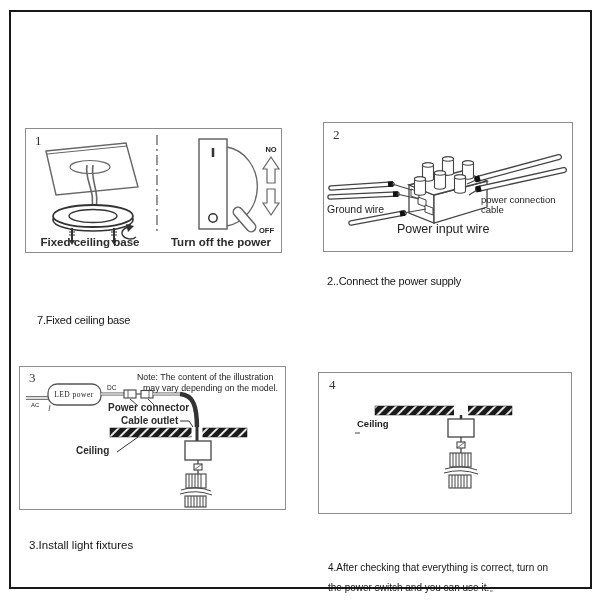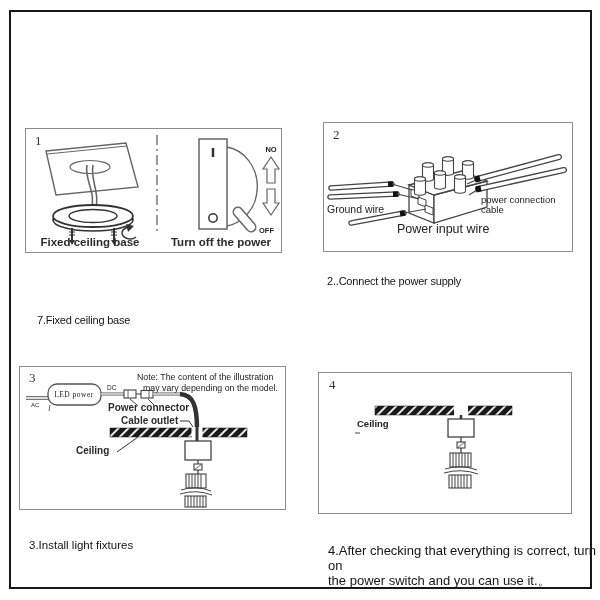--- a/index.html
+++ b/index.html
@@ -11,21 +11,21 @@
   .header-title{margin-left:20px;font-size:21px;font-weight:700;letter-spacing:.4px;color:#1c1c1c;
                 transform:scaleX(.94);transform-origin:left center;white-space:nowrap;}
   .panel{position:absolute;border:1px solid #8d8d8d;background:#fff;}
   .panel svg{display:block;}
   .panel-num{position:absolute;font-family:"Liberation Serif","DejaVu Serif",serif;
              font-size:13px;color:#333;}
   .caption{position:absolute;font-weight:400;color:#151515;white-space:nowrap;}
   .cap1{left:26px;top:302px;font-size:11px;letter-spacing:-.2px;}
   .cap2{left:316px;top:263px;font-size:11px;letter-spacing:-.2px;}
   .cap3{left:18px;top:519px;font-size:11.5px;margin-top:8px;}
-  .cap4{left:317px;top:531px;font-size:13px;line-height:15px;white-space:normal;width:272px;}
+  .cap4{left:317px;top:546px;font-size:10px;line-height:20px;white-space:normal;width:272px;}
   svg text{font-family:"Liberation Sans","DejaVu Sans",sans-serif;fill:#222;}
   svg text.figlabel{font-weight:700;fill:#2b2b2b;}
   svg text.serif{font-family:"Liberation Serif","DejaVu Serif",serif;}
 </style>
 </head>
 <body>
 
 <div class="page">
   <div class="outer-box">
 

